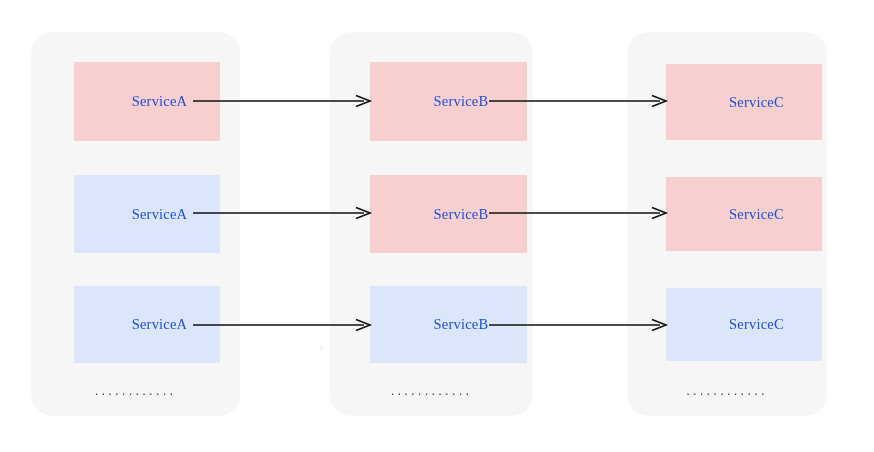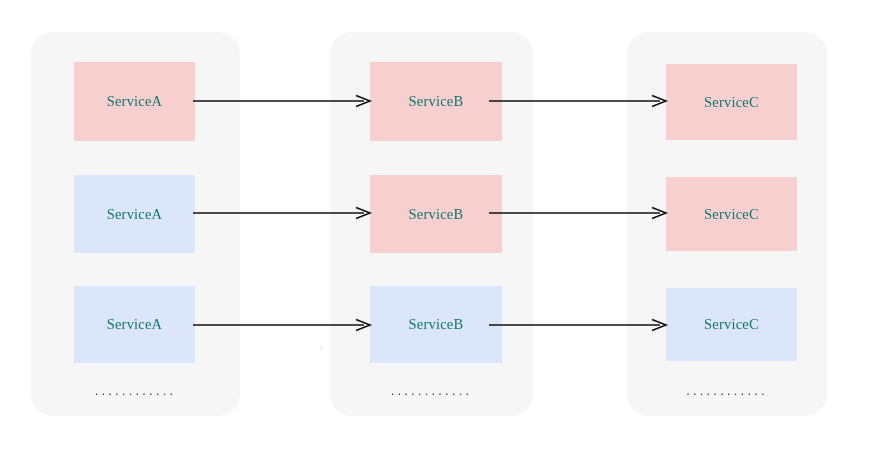--- a/index.html
+++ b/index.html
@@ -32,23 +32,24 @@
   #panel-c { left: 627px; top: 32px; width: 200px; height: 384px; }
 
   
   .node {
     position: absolute;
     display: flex;
     align-items: center;
     justify-content: center;
     font-family: "Liberation Serif", "DejaVu Serif", serif;
     font-size: 14.5px;
-    color: #0f766e;
+    color: #1d4ed8;
     letter-spacing: .2px;
     white-space: nowrap;
+    padding-left: 25px;
   }
   .node.pink { background: #f8cfcf; }
   .node.blue { background: #dce6fa; }
 
   
   .col-a { left: 74px;  width: 121px; }
   .col-b { left: 370px; width: 132px; }
   .col-c { left: 666px; width: 131px; }
 
   

